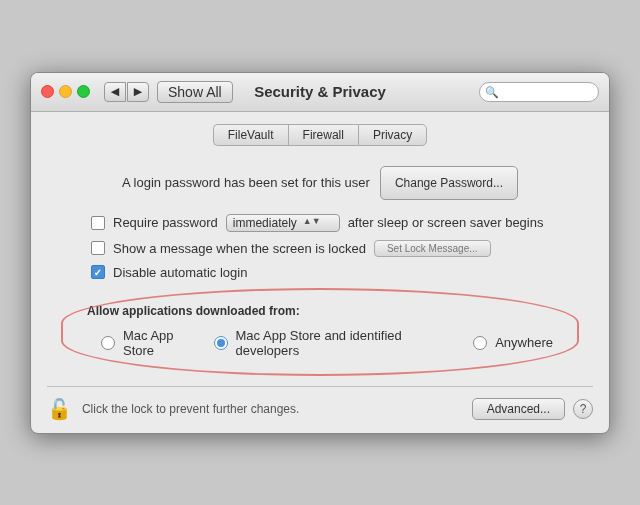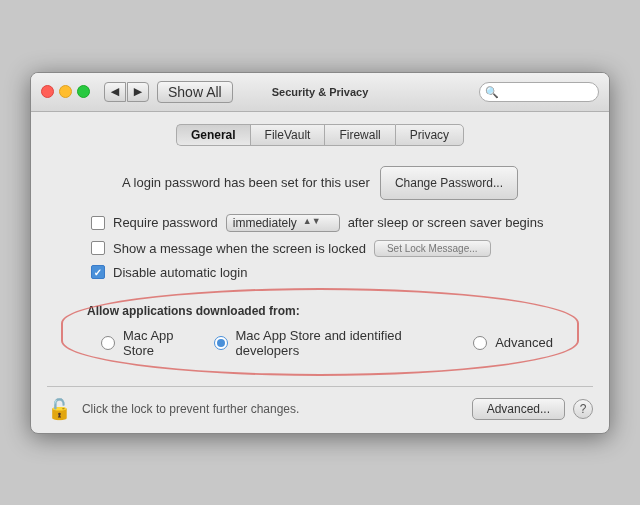--- a/index.html
+++ b/index.html
@@ -85,21 +85,21 @@
       border-radius: 4px;
       padding: 2px 10px;
       font-size: 14px;
       cursor: pointer;
       color: #333;
     }
 
     .title-text {
       flex: 1;
       text-align: center;
-      font-size: 11px;
+      font-size: 15px;
       font-weight: bold;
       color: #333;
       position: absolute;
       left: 0;
       right: 0;
       pointer-events: none;
     }
 
     .search-box {
       margin-left: auto;
@@ -379,21 +379,20 @@
     </div>
     <button class="show-all-btn">Show All</button>
     <span class="title-text">Security &amp; Privacy</span>
     <div class="search-box">
       <span class="search-icon-wrap">🔍</span>
       <input class="search-input" type="text" placeholder="" style="">
     </div>
   </div>
 
   <div class="tabs-bar">
-    <div class="tab active">General</div>
     <div class="tab">FileVault</div>
     <div class="tab">Firewall</div>
     <div class="tab">Privacy</div>
   </div>
 
   <div class="content">
 
     <div class="login-row">
       <span>A login password has been set for this user</span>
       <button class="mac-btn">Change Password...</button>
@@ -431,21 +430,21 @@
         <div class="radio-row">
           <div class="radio"></div>
           <span>Mac App Store</span>
         </div>
         <div class="radio-row">
           <div class="radio selected"></div>
           <span>Mac App Store and identified developers</span>
         </div>
         <div class="radio-row">
           <div class="radio"></div>
-          <span>Advanced</span>
+          <span>Anywhere</span>
         </div>
       </div>
     </div>
 
   </div>
 
   <div class="separator"></div>
 
   <div class="footer">
     <span class="lock-icon">🔓</span>

